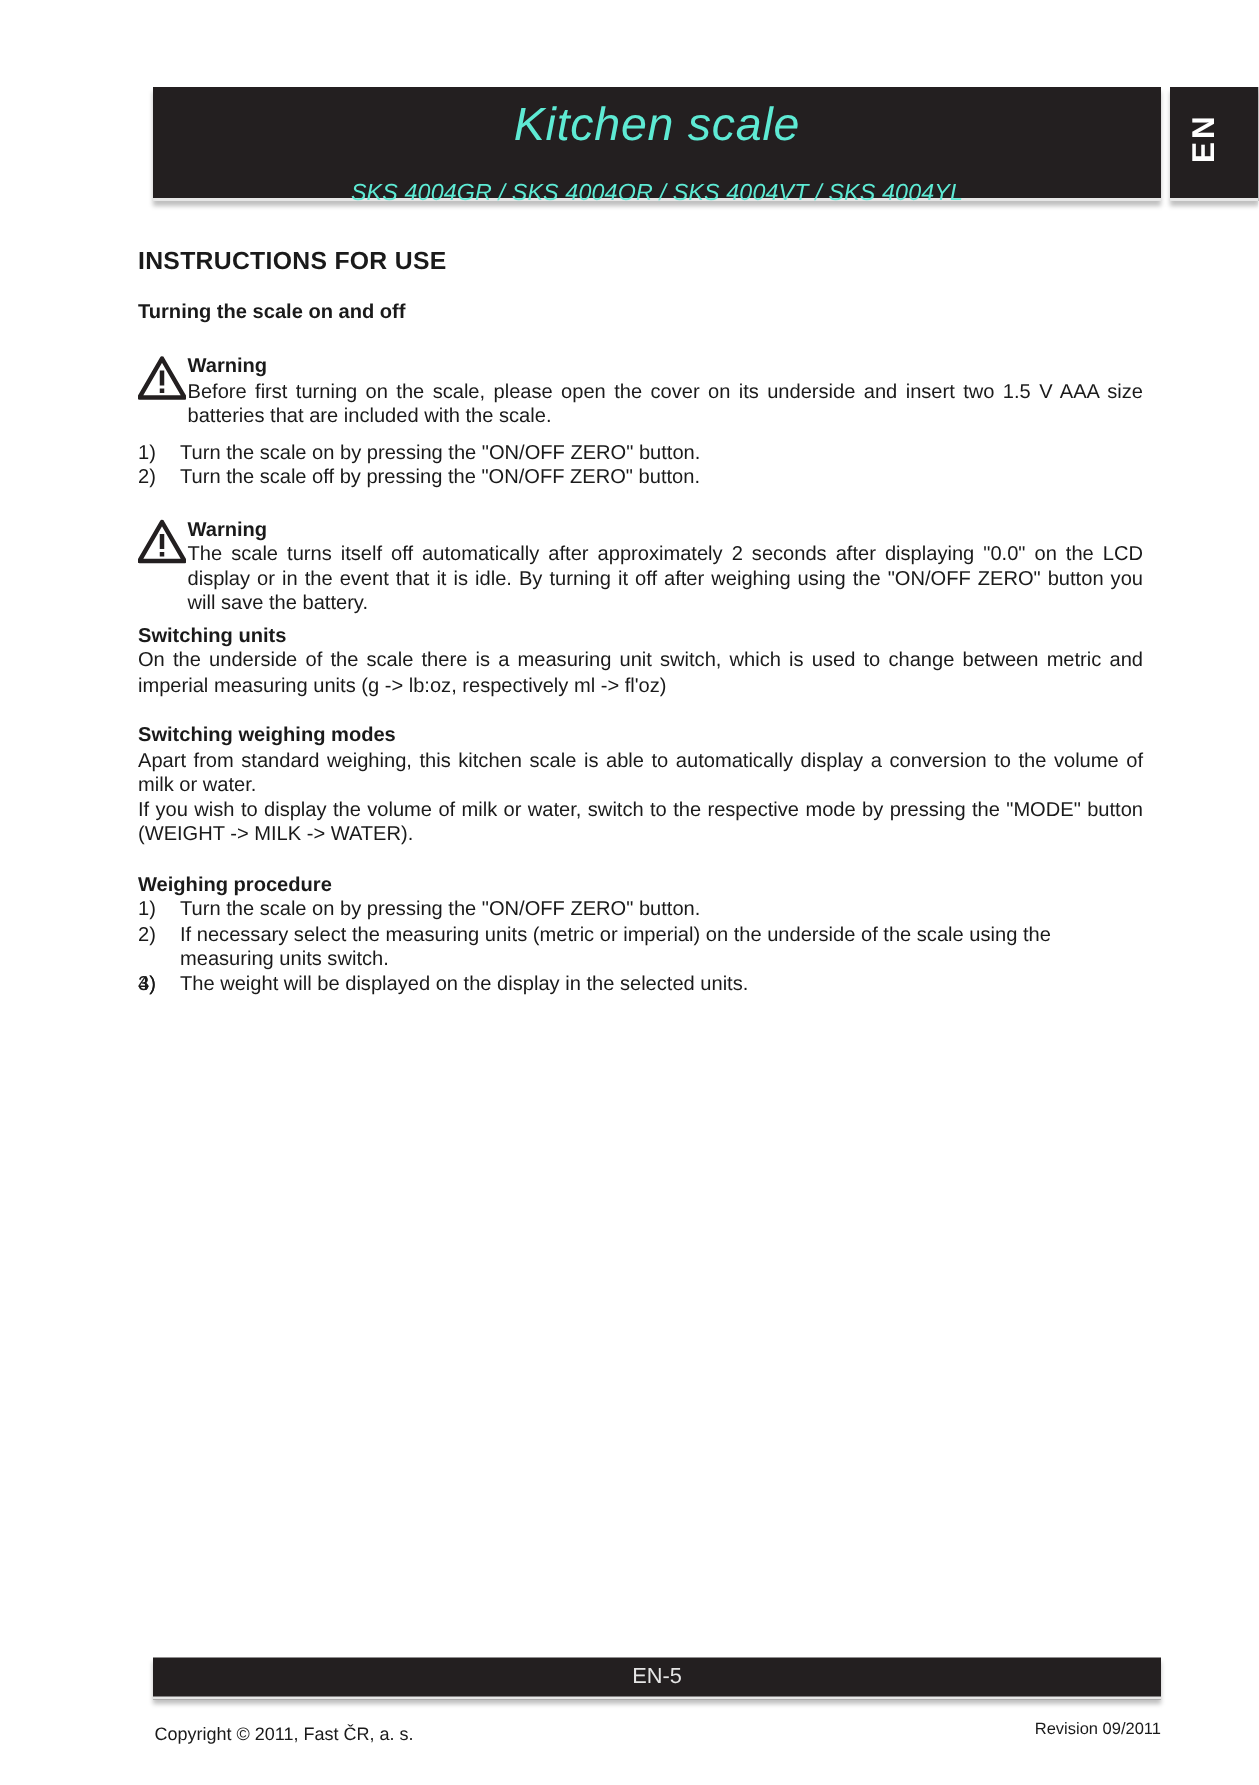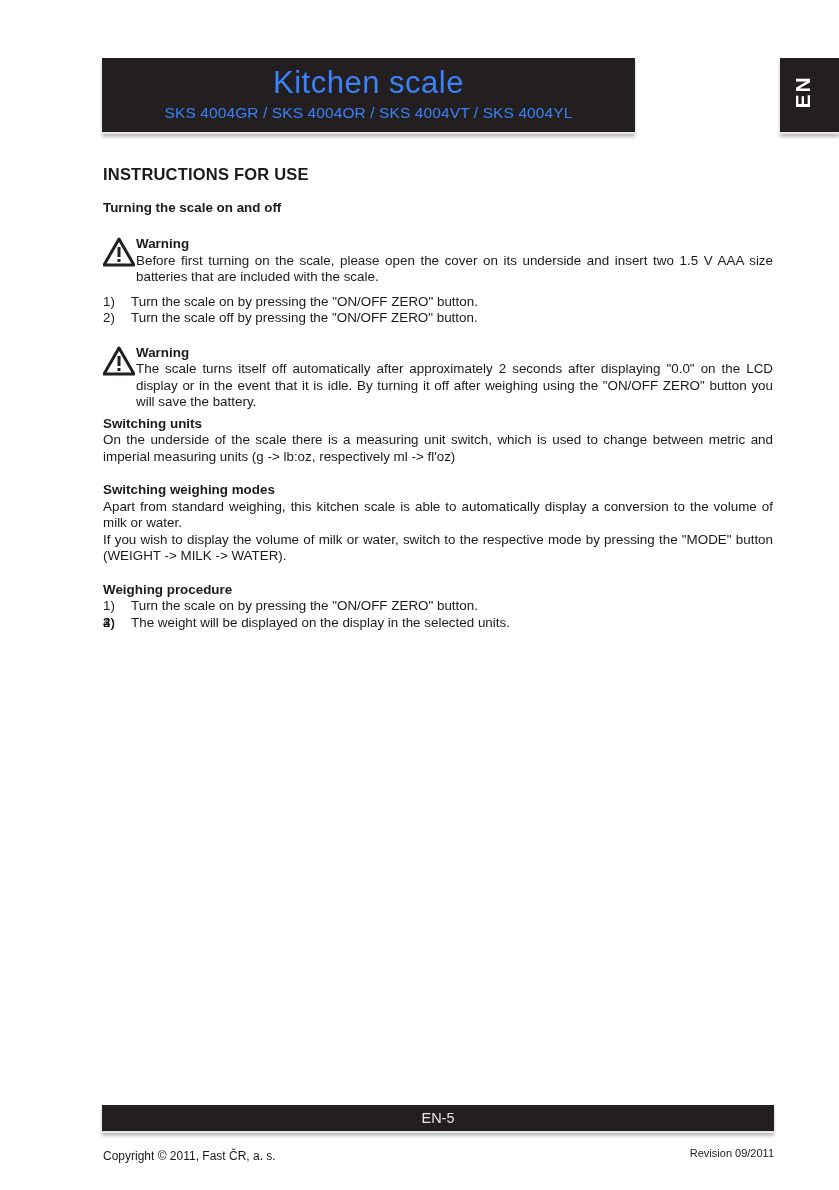--- a/index.html
+++ b/index.html
@@ -2,38 +2,39 @@
 <html><head>
 <meta charset="utf-8">
 <style>
   html, body { margin: 0; padding: 0; }
   body {
     width: 839px; height: 1190px; background: #ffffff; position: relative;
     font-family: "Liberation Sans", "DejaVu Sans", sans-serif; color: #1a1a1a;
     overflow: hidden;
   }
   .header-bar {
-    position: absolute; left: 102px; top: 58px; width: 533px; height: 74px;
-    background: #231f20; color: #3b82f6; text-align: center;
+    position: absolute; left: 102px; top: 58px; width: 672px; height: 74px;
+    background: #231f20; color: #5eead4; text-align: center;
     box-shadow: 0 3px 3px rgba(0,0,0,0.25);
     border-bottom: 2px solid #e6e6e6;
+    font-style: italic;
   }
   .header-bar .title { font-size: 31px; line-height: 34px; margin-top: 8px; letter-spacing: 0.5px; }
-  .header-bar .subtitle { font-size: 15.5px; line-height: 20px; margin-top: 3px; letter-spacing: 0.1px; }
+  .header-bar .subtitle { font-size: 15.5px; line-height: 20px; margin-top: 19px; letter-spacing: 0.1px; }
   .lang-tab {
     position: absolute; left: 780px; top: 58px; width: 59px; height: 74px;
     background: #231f20; color: #fff; box-shadow: 0 3px 3px rgba(0,0,0,0.25);
     border-bottom: 2px solid #e6e6e6;
   }
   .lang-tab span {
     position: absolute; left: 3px; top: 22px; font-size: 21px; font-weight: bold;
     transform: rotate(-90deg); transform-origin: center; width: 40px; text-align: center;
     letter-spacing: 2px;
   }
-  .content { position: absolute; left: 103px; top: 166px; width: 670px; font-size: 13.4px; line-height: 16.5px; }
+  .content { position: absolute; left: 92px; top: 166px; width: 670px; font-size: 13.4px; line-height: 16.5px; }
   h1.section-title { font-size: 16.5px; font-weight: bold; margin: 0 0 17px 0; letter-spacing: 0.2px; }
   h2.sub { font-size: 13.4px; font-weight: bold; margin: 0; }
   p { margin: 0; }
   .justify { text-align: justify; }
   .warning { position: relative; padding-left: 33px; }
   .warning .warn-icon { position: absolute; left: 0; top: 1px; width: 32px; height: 30px; }
   .warning .warn-title { font-weight: bold; }
   ol.steps { list-style: none; margin: 0; padding: 0; }
   ol.steps li { position: relative; padding-left: 28px; }
   ol.steps li .num { position: absolute; left: 0; top: 0; }
@@ -89,21 +90,21 @@
   <h2 class="sub">Switching units</h2>
   <p class="justify" style="margin-bottom:17px;">On the underside of the scale there is a measuring unit switch, which is used to change between metric and imperial measuring units (g -&gt; lb:oz, respectively ml -&gt; fl'oz)</p>
 
   <h2 class="sub">Switching weighing modes</h2>
   <p class="justify">Apart from standard weighing, this kitchen scale is able to automatically display a conversion to the volume of milk or water.</p>
   <p class="justify" style="margin-bottom:17px;">If you wish to display the volume of milk or water, switch to the respective mode by pressing the "MODE" button (WEIGHT -&gt; MILK -&gt; WATER).</p>
 
   <h2 class="sub">Weighing procedure</h2>
   <ol class="steps">
     <li><span class="num">1)</span><span>Turn the scale on by pressing the "ON/OFF ZERO" button.</span></li>
-    <li><span class="num">2)</span></li>
+    <li><span class="num">2)</span><span class="justify">If necessary select the measuring units (metric or imperial) on the underside of the scale using the measuring units switch.</span></li>
     <li><span class="num">3)</span></li>
     <li><span class="num">4)</span><span>The weight will be displayed on the display in the selected units.</span></li>
   </ol>
 </div>
 
 <div class="footer-bar">
   <span>EN-5</span>
 </div>
 <div class="copyright">Copyright © 2011, Fast ČR, a. s.</div>
 <div class="revision">Revision 09/2011</div>

